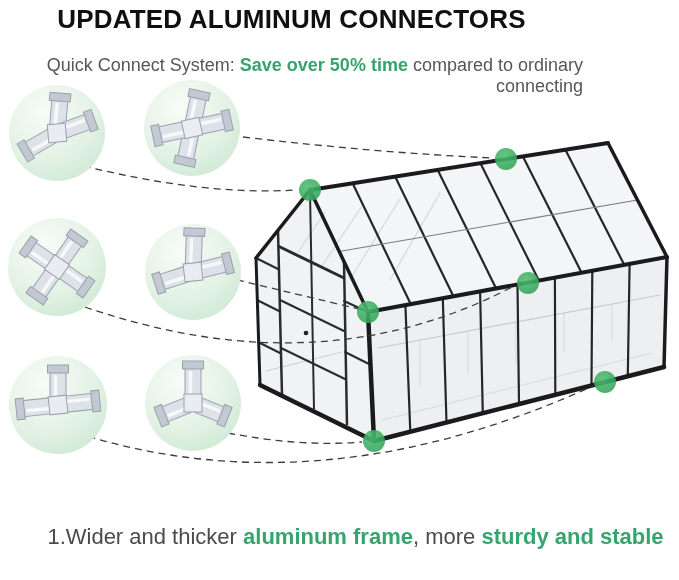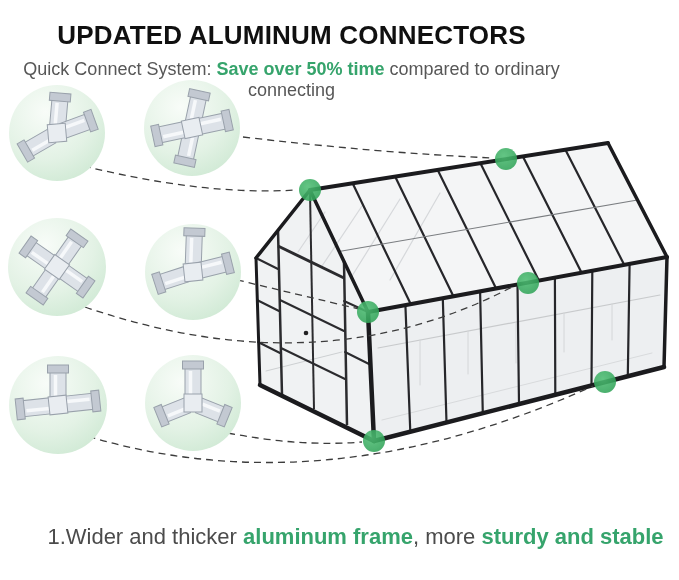--- a/index.html
+++ b/index.html
@@ -1,22 +1,22 @@
 <!DOCTYPE html>
 <html><head>
 <meta charset="utf-8">
 <style>
   html,body{margin:0;padding:0;background:#fff;}
   .canvas{
     position:relative;width:679px;height:580px;background:#ffffff;overflow:hidden;
     font-family:"Liberation Sans","DejaVu Sans",sans-serif;
   }
-  .hdr{position:absolute;top:16px;left:0;width:583px;text-align:center;}
+  .hdr{position:absolute;top:0;left:0;width:583px;text-align:center;}
   .title{font-size:26px;font-weight:700;color:#101010;letter-spacing:.2px;margin-top:4px;}
-  .subtitle{font-size:18px;color:#575757;margin-top:8px;}
+  .subtitle{font-size:18px;color:#575757;margin-top:20px;text-align:right;}
   .green{color:#36a46c;font-weight:700;}
   .ftr{position:absolute;top:524px;left:16px;width:679px;text-align:center;
        font-size:22px;color:#4b4b4b;line-height:26px;}
   svg{position:absolute;top:0;left:0;}
   .bar{fill:#dde2e8;stroke:#99a1ab;stroke-width:1;}
   .cap{fill:#c3c9d2;stroke:#99a1ab;stroke-width:1;}
   .hub{fill:#e9edf1;stroke:#99a1ab;stroke-width:1;}
   .groove{stroke:#f6f8fa;stroke-width:3.5;}
   .leader{fill:none;stroke:#3c3c3c;stroke-width:1.3;stroke-dasharray:7 5;}
   .frame{stroke:#1b1b1e;stroke-linecap:round;stroke-linejoin:round;}

